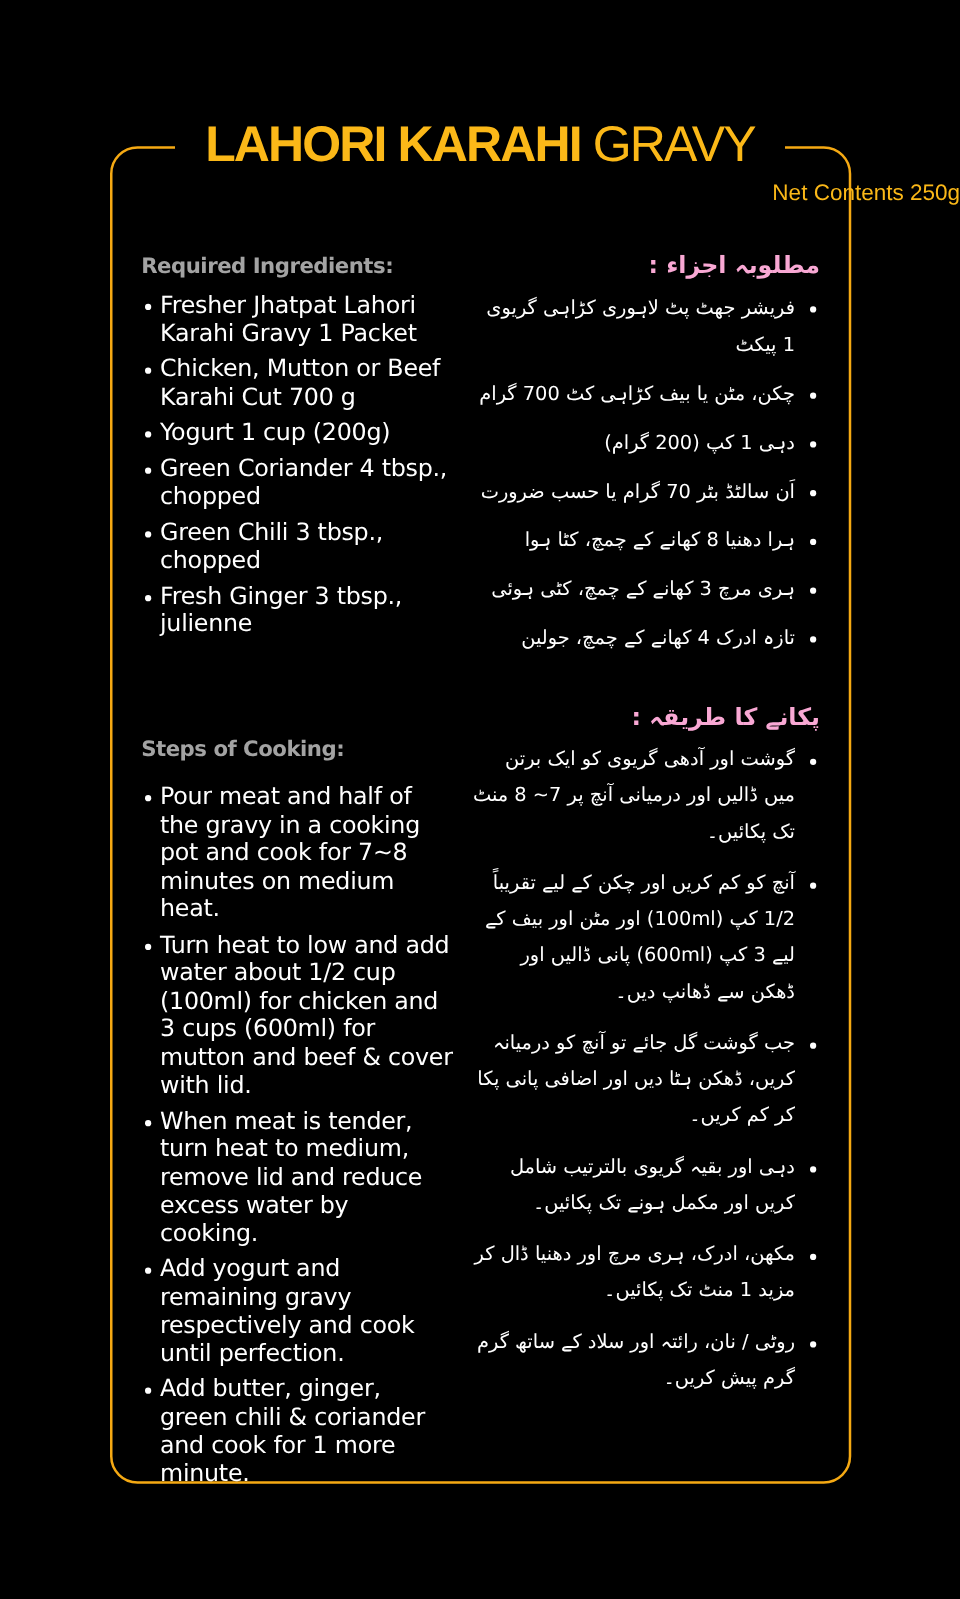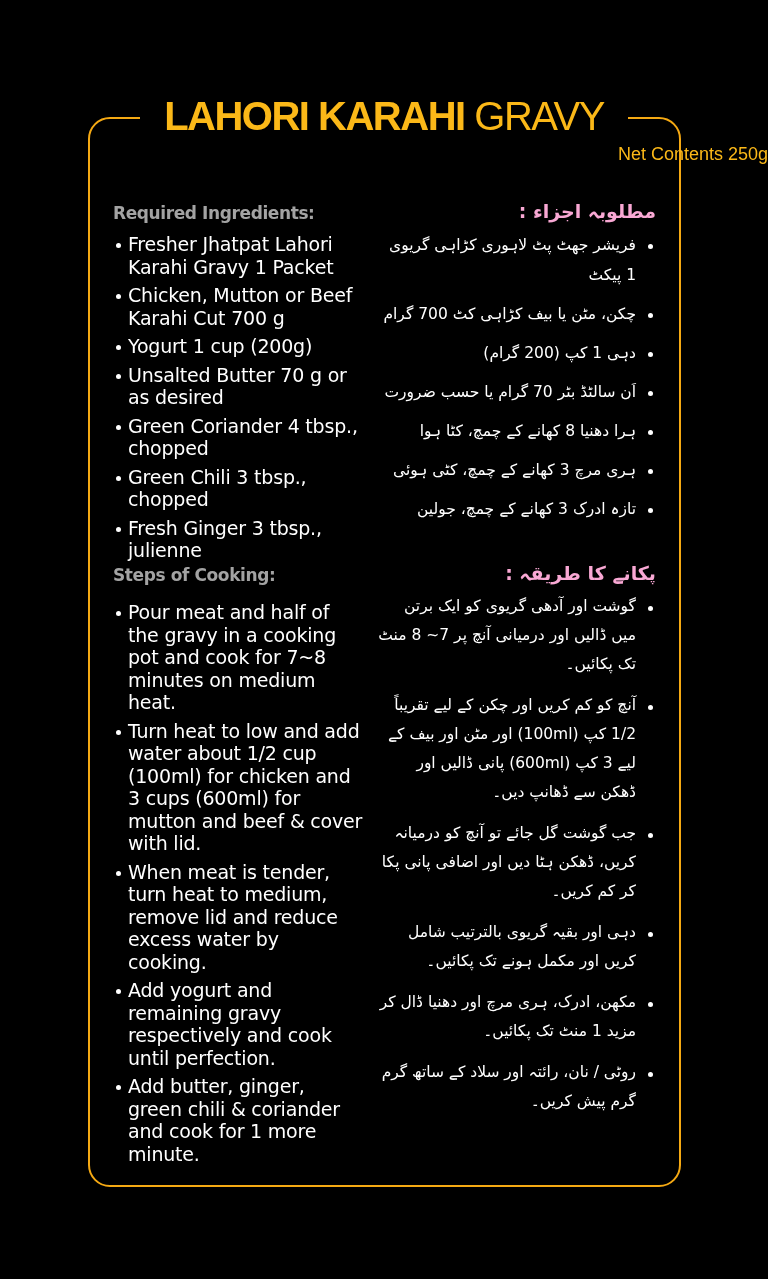--- a/index.html
+++ b/index.html
@@ -63,41 +63,40 @@
   </span>
 </div>
 <div class="net">Net Contents 250g</div>
 
 <div class="col-en" style="top:203px;">
   <div class="h-en">Required Ingredients:</div>
   <ul class="en">
     <li>Fresher Jhatpat Lahori Karahi Gravy 1 Packet</li>
     <li>Chicken, Mutton or Beef Karahi Cut 700 g</li>
     <li>Yogurt 1 cup (200g)</li>
-    <li>Unsalted Butter 70 g or as desired</li>
     <li>Green Coriander 4 tbsp., chopped</li>
     <li>Green Chili 3 tbsp., chopped</li>
     <li>Fresh Ginger 3 tbsp., julienne</li>
   </ul>
 </div>
 
 <div class="col-ur" style="top:200px;">
   <div class="h-ur">مطلوبہ اجزاء :</div>
   <ul class="ur">
     <li>فریشر جھٹ پٹ لاہوری کڑاہی گریوی 1 پیکٹ</li>
     <li>چکن، مٹن یا بیف کڑاہی کٹ 700 گرام</li>
     <li>دہی 1 کپ (200 گرام)</li>
     <li>اَن سالٹڈ بٹر 70 گرام یا حسب ضرورت</li>
     <li>ہرا دھنیا 8 کھانے کے چمچ، کٹا ہوا</li>
     <li>ہری مرچ 3 کھانے کے چمچ، کٹی ہوئی</li>
-    <li>تازہ ادرک 3 کھانے کے چمچ، جولین</li>
+    <li>تازہ ادرک 4 کھانے کے چمچ، جولین</li>
   </ul>
 </div>
 
-<div class="col-en" style="top:565px;">
+<div class="col-en" style="top:590px;">
   <div class="h-en">Steps of Cooking:</div>
   <ul class="en" style="margin-top:16px;">
     <li>Pour meat and half of the gravy in a cooking pot and cook for 7~8 minutes on medium heat.</li>
     <li>Turn heat to low and add water about 1/2 cup (100ml) for chicken and 3 cups (600ml) for mutton and beef &amp; cover with lid.</li>
     <li>When meat is tender, turn heat to medium, remove lid and reduce excess water by cooking.</li>
     <li>Add yogurt and remaining gravy respectively and cook until perfection.</li>
     <li>Add butter, ginger, green chili &amp; coriander and cook for 1 more minute.</li>
   </ul>
 </div>
 

